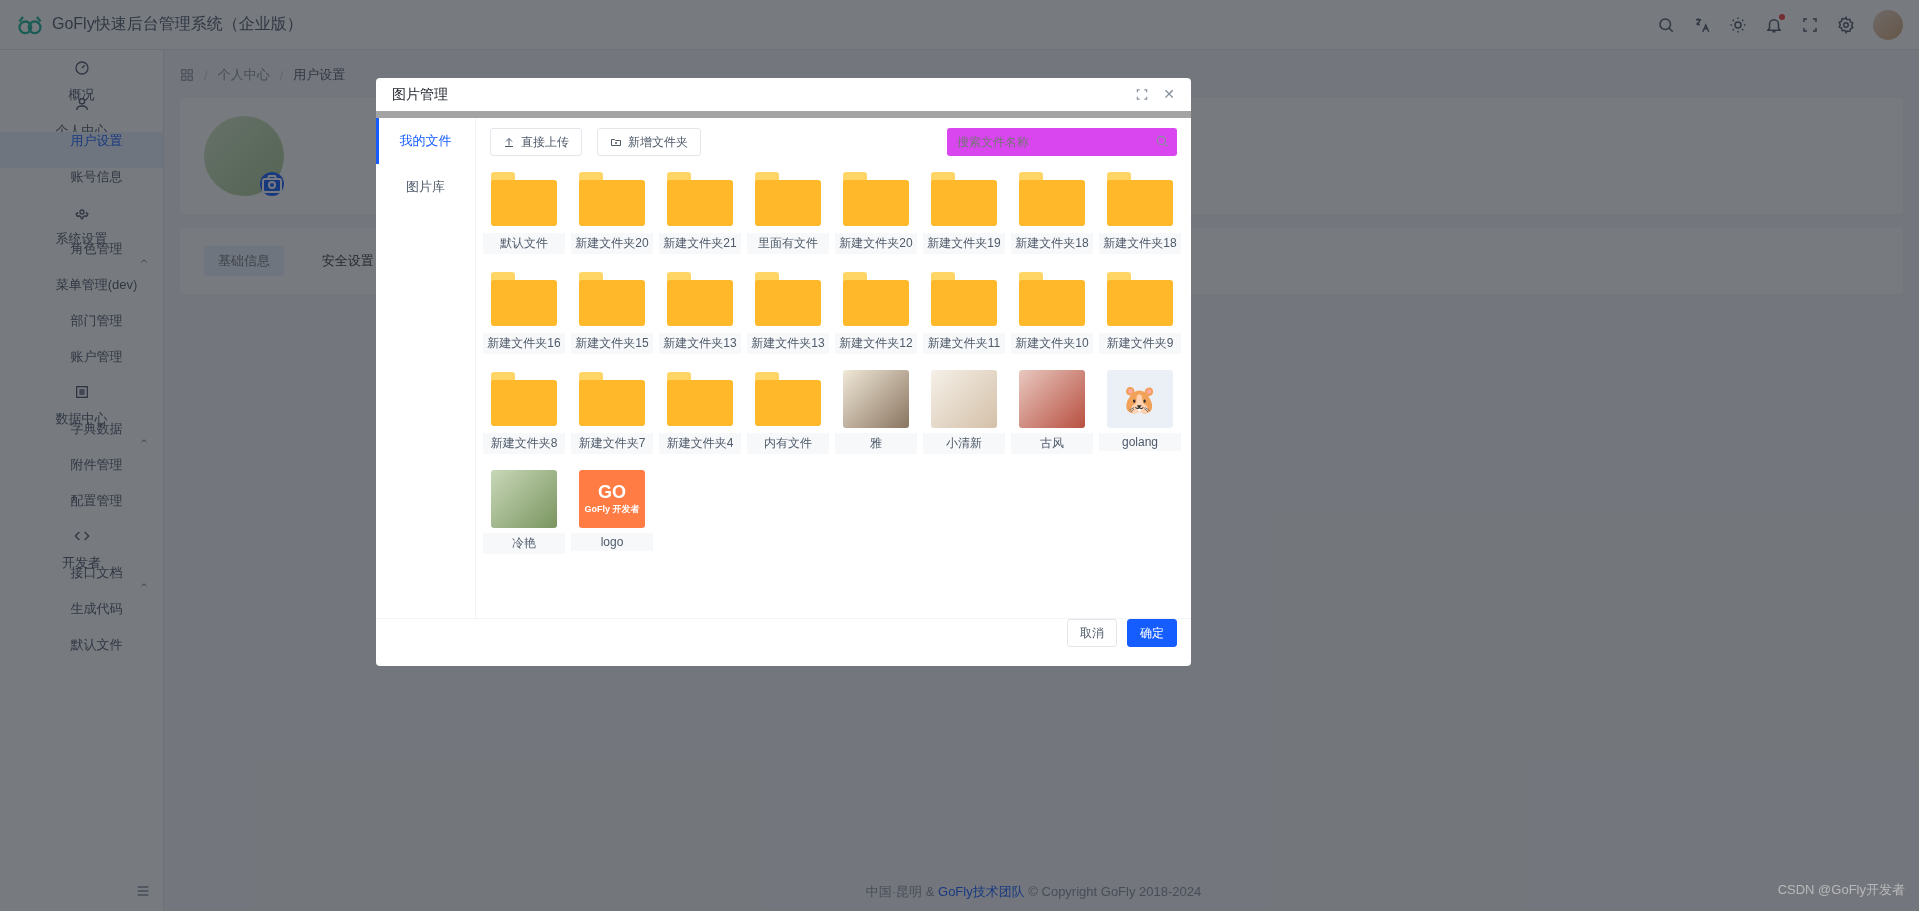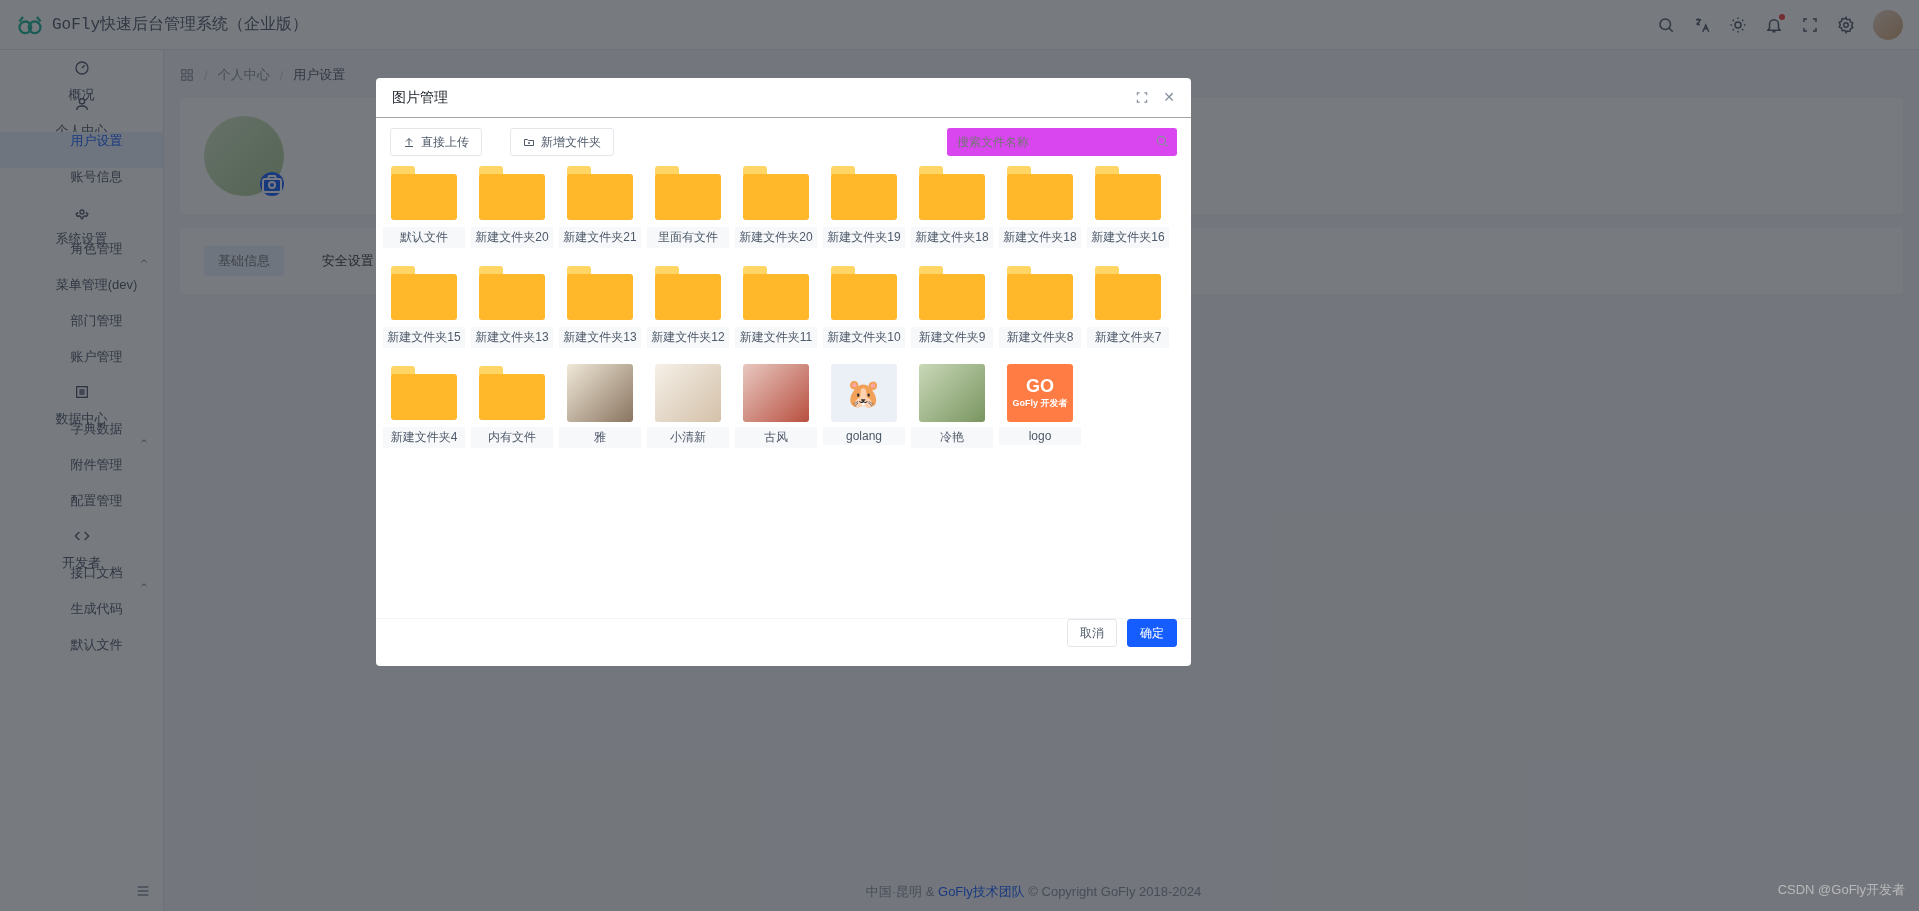--- a/index.html
+++ b/index.html
@@ -2,21 +2,21 @@
 <html><head>
 <meta charset="utf-8">
 <style>
 * { margin: 0; padding: 0; box-sizing: border-box; font-family: -apple-system, BlinkMacSystemFont, "PingFang SC", "Microsoft YaHei", sans-serif; }
 body { background: #f5f6f7; color: #333; font-size: 13px; overflow: hidden; width: 1919px; height: 911px; position: relative; }
 
 
 .header { height: 50px; background: #fff; border-bottom: 1px solid #e5e6eb; display: flex; align-items: center; padding: 0 16px; }
 .logo { display: flex; align-items: center; gap: 8px; }
 .logo-icon { width: 28px; height: 28px; color: #1ab394; }
-.app-title { font-size: 16px; color: #4e5969; font-weight: 500; font-family: Liberation Mono, monospace; }
+.app-title { font-size: 16px; color: #4e5969; font-weight: 500; }
 .header-actions { margin-left: auto; display: flex; align-items: center; gap: 18px; }
 .header-icon { width: 18px; height: 18px; color: #4e5969; cursor: pointer; display: inline-flex; align-items: center; justify-content: center; position: relative; }
 .header-icon.dot::after { content: ''; position: absolute; top: -2px; right: -2px; width: 6px; height: 6px; background: #f53f3f; border-radius: 50%; }
 .avatar-img { width: 30px; height: 30px; border-radius: 50%; background: linear-gradient(135deg,#e8d5c4,#d4a574); }
 
 
 .sidebar { position: absolute; top: 50px; left: 0; width: 164px; bottom: 0; background: #fff; border-right: 1px solid #e5e6eb; padding-top: 10px; }
 .menu-item { height: 36px; display: flex; align-items: center; padding: 0 14px; color: #4e5969; font-size: 13px; cursor: pointer; gap: 10px; position: relative; flex-direction: column; }
 .menu-item.sub { padding-left: 44px; }
 .menu-item.active { background: #eaf2ff; color: #165dff; }
@@ -41,33 +41,33 @@
 .tab-pill.active { background: #e8f3ff; color: #737373; }
 
 .footer { position: absolute; bottom: 0; left: 148px; right: 0; text-align: center; padding: 10px; color: #86909c; font-size: 13px; }
 .footer a { color: #165dff; text-decoration: none; }
 
 
 .overlay { position: absolute; inset: 0; background: rgba(29,33,41,0.6); z-index: 100; }
 
 
 .modal { position: absolute; top: 78px; left: 376px; width: 815px; background: #fff; border-radius: 4px; z-index: 101; display: flex; flex-direction: column; }
-.modal-head { height: 40px; display: flex; align-items: center; padding: 0 16px; border-bottom: 1px solid #a3a3a3; }
+.modal-head { height: 40px; display: flex; align-items: center; padding: 0 16px; border-bottom: 7px solid #a3a3a3; }
 .modal-title { font-size: 14px; color: #1d2129; }
 .modal-head-actions { margin-left: auto; display: flex; gap: 14px; color: #86909c; }
 .modal-head-actions span { cursor: pointer; font-size: 14px; }
 
 .modal-body { display: flex; min-height: 500px; }
 .side-tabs { width: 100px; border-right: 1px solid #f2f3f5; position: relative; }
 .side-tab { height: 46px; display: flex; align-items: center; justify-content: center; font-size: 13px; color: #4e5969; cursor: pointer; }
 .side-tab.active { color: #165dff; }
 .side-tab.active::before { content: ''; position: absolute; left: 0; top: 0; width: 3px; height: 46px; background: #165dff; }
 
 .gallery-area { flex: 1; padding: 10px 14px; }
-.toolbar { display: flex; align-items: flex-start; gap: 28px; margin-bottom: 8px; }
+.toolbar { display: flex; align-items: flex-start; gap: 15px; margin-bottom: 14px; }
 .btn { display: inline-flex; align-items: center; gap: 6px; height: 28px; padding: 0 12px; border: 1px solid #e5e6eb; border-radius: 3px; background: #fff; font-size: 12px; color: #4e5969; cursor: pointer; }
 .search-wrap { margin-left: auto; position: relative; }
 .search-input { height: 28px; width: 230px; background: #d946ef; border: none; border-radius: 3px; padding: 0 30px 0 10px; font-size: 12px; outline: none; }
 .search-icon { position: absolute; right: 8px; top: 6px; color: #86909c; }
 
 .grid { display: flex; flex-wrap: wrap; gap: 16px 20px; }
 .item { width: 68px; display: flex; flex-direction: column; align-items: center; gap: 5px; cursor: pointer; }
 .item .thumb { width: 66px; height: 58px; border-radius: 3px; overflow: hidden; display: flex; align-items: center; justify-content: center; }
 .item .label { width: 82px; text-align: center; font-size: 12px; color: #4e5969; background: #f7f8fa; padding: 2px 0; white-space: nowrap; overflow: hidden; text-overflow: ellipsis; }
 
@@ -287,20 +287,24 @@
   <div class="modal-head">
     <span class="modal-title">图片管理</span>
     <div class="modal-head-actions">
       <span><svg width="14" height="14" viewBox="0 0 24 24" fill="none" stroke="currentColor" stroke-width="2">
             <path d="M4 8V4h4M16 4h4v4M20 16v4h-4M8 20H4v-4"></path>
           </svg></span>
       <span>✕</span>
     </div>
   </div>
   <div class="modal-body">
+    <div class="side-tabs">
+      <div class="side-tab active">我的文件</div>
+      <div class="side-tab">图片库</div>
+    </div>
     <div class="gallery-area">
       <div class="toolbar">
         <button class="btn">
           <span style="width:12px;height:12px;display:inline-flex;">
               <svg viewBox="0 0 24 24" fill="none" stroke="currentColor" stroke-width="2">
                 <path d="M12 19V5M6 11l6-6 6 6M4 21h16"></path>
               </svg>
             </span>
           <span>直接上传</span>
         </button>

